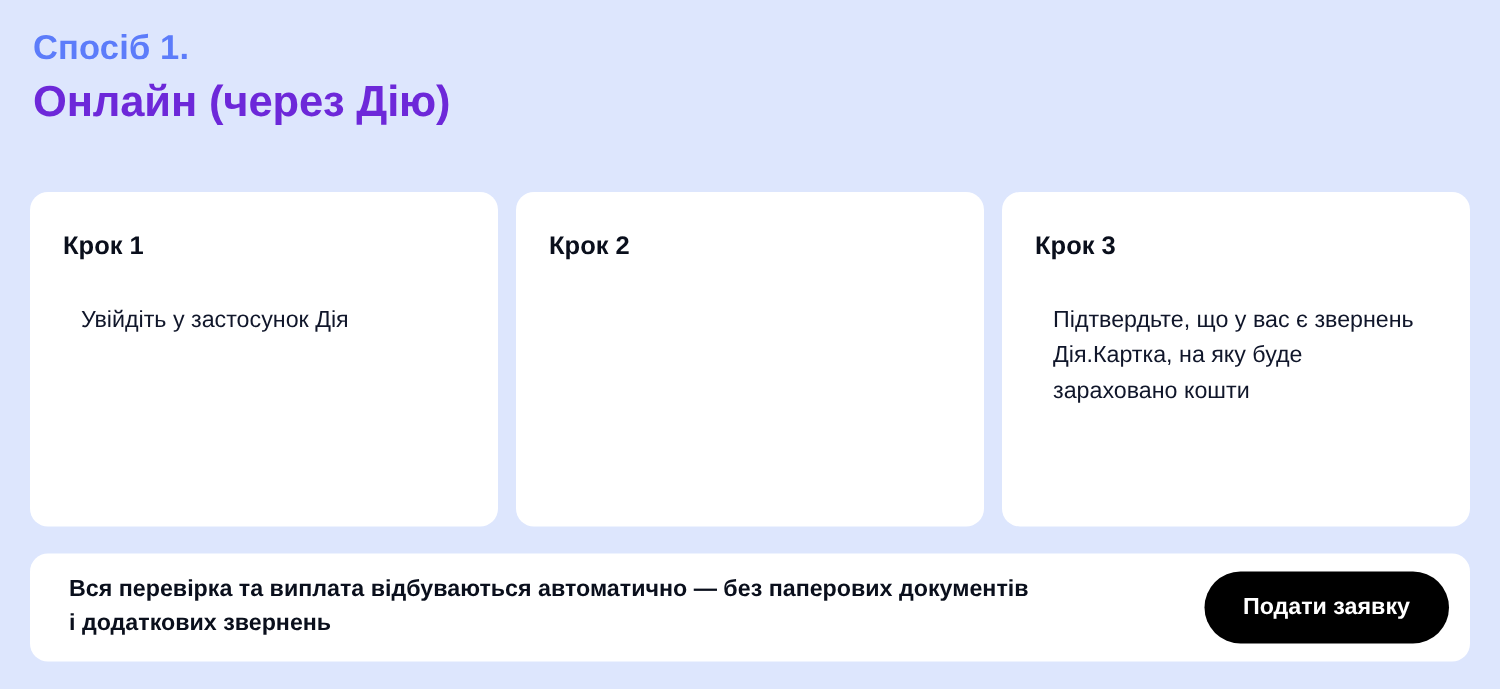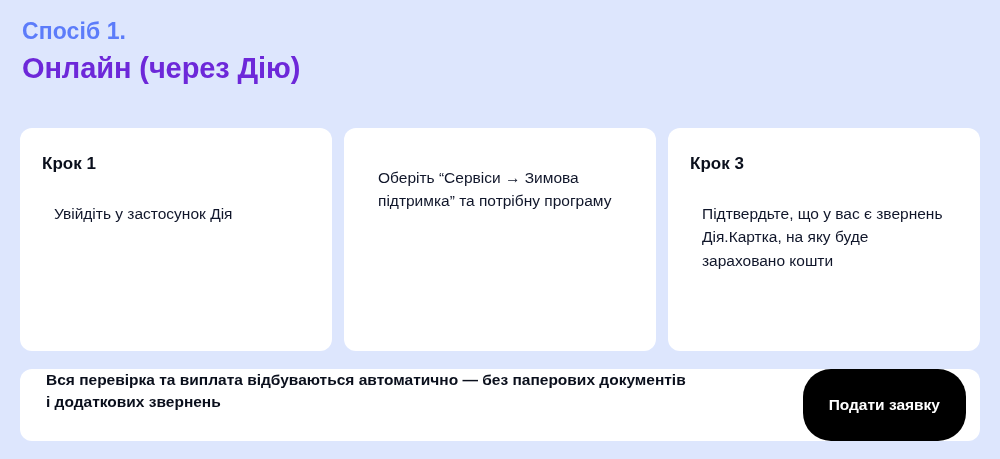--- a/index.html
+++ b/index.html
@@ -64,20 +64,21 @@
     margin: 12px;
   }
   .footer {
     margin-top: 18px;
     background: #ffffff;
     border-radius: 12px;
     height: 72px;
     box-sizing: border-box;
     padding: 0 14px 0 26px;
     display: flex;
+    align-items: center;
     justify-content: space-between;
   }
   .footer-note {
     font-size: 15.5px;
     font-weight: bold;
     line-height: 1.45;
     color: #0a0f1c;
     max-width: 640px;
   }
   .cta-button {
@@ -102,21 +103,21 @@
   <h1 class="title">Онлайн (через Дію)</h1>
 
   <div class="steps">
 
     <div class="step-card">
       <div class="step-label">Крок 1</div>
       <p class="step-text">Увійдіть у застосунок Дія</p>
     </div>
 
     <div class="step-card">
-      <p class="step-text">Оберіть “Сервіси → Зимова підтримка” та потрібну програму</p>
+      <div class="step-label">Крок 2</div>
     </div>
 
     <div class="step-card">
       <div class="step-label">Крок 3</div>
       <p class="step-text">Підтвердьте, що у вас є звернень Дія.Картка, на яку буде зараховано кошти</p>
     </div>
 
   </div>
 
   <div class="footer">

